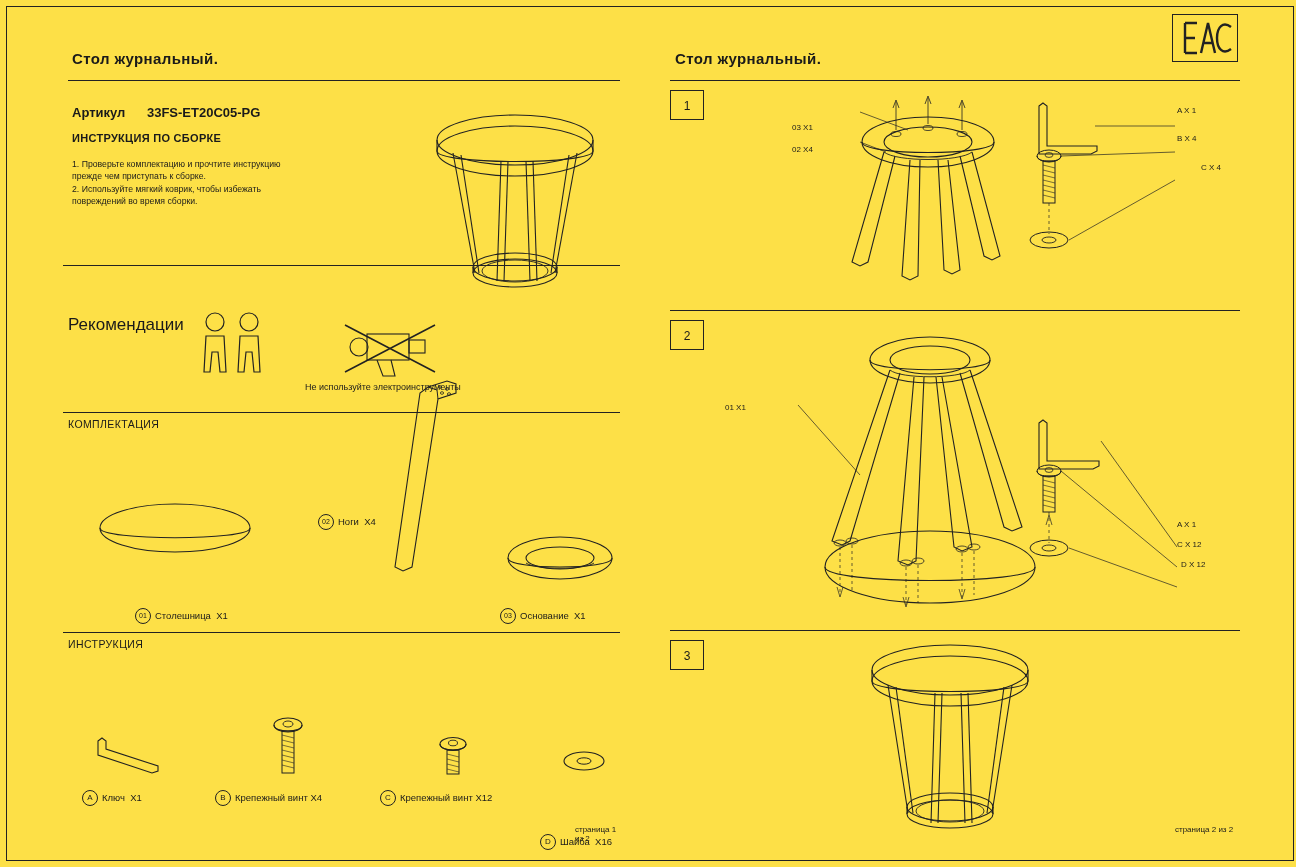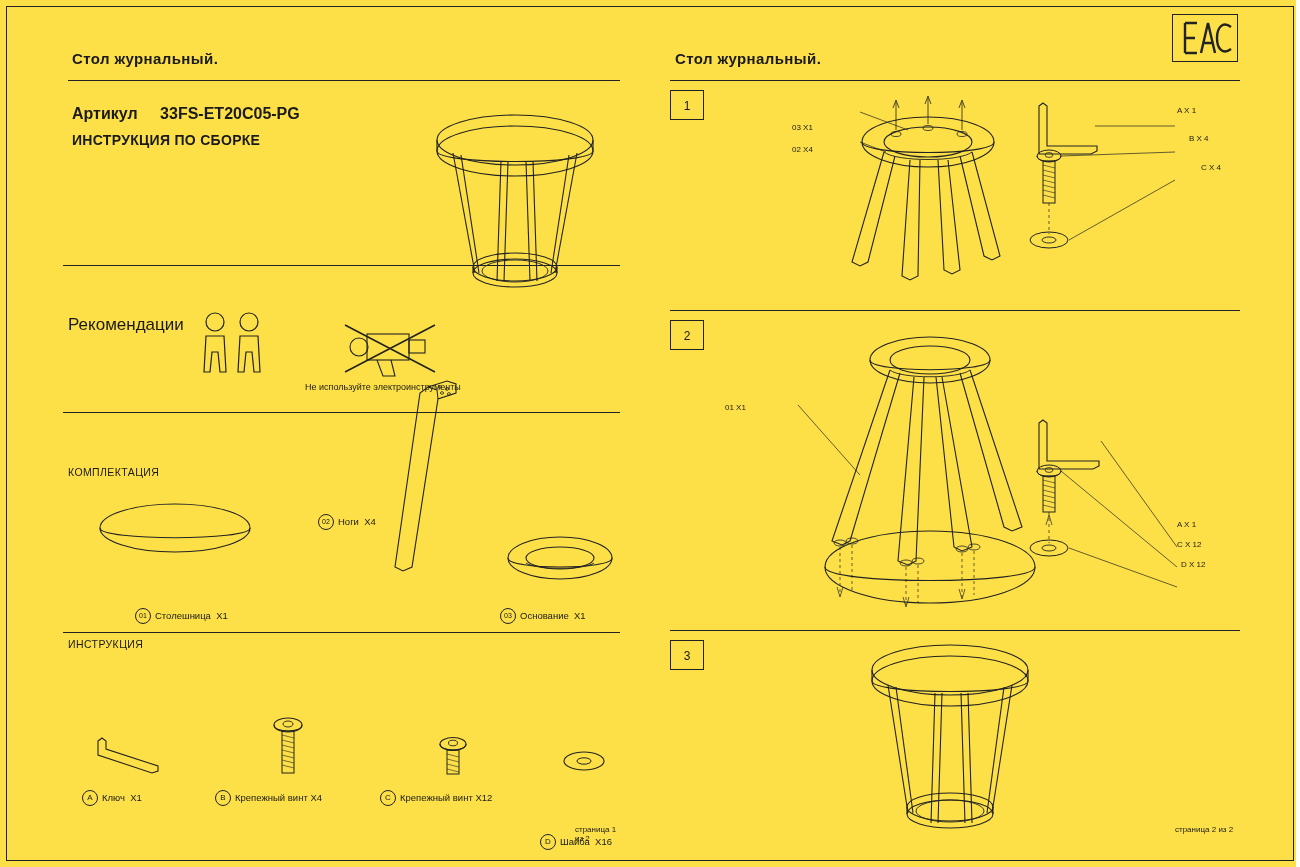--- a/index.html
+++ b/index.html
@@ -58,29 +58,29 @@
   }
   .rule {
     position: absolute;
     background: #222;
     height: 1px;
   }
   .article {
     position: absolute;
     left: 12px;
     top: 85px;
-    font-size: 16px;
+    font-size: 13px;
     font-weight: bold;
   }
   .article .code { margin-left: 18px; }
   .subtitle {
     position: absolute;
     left: 12px;
     top: 112px;
-    font-size: 14px;
+    font-size: 11px;
     font-weight: bold;
     letter-spacing: 0.3px;
   }
   .instr {
     position: absolute;
     left: 12px;
     top: 138px;
     width: 215px;
     font-size: 8.7px;
     line-height: 1.42;
@@ -188,20 +188,22 @@
     <div class="title title-left">Стол журнальный.</div>
     <div class="rule" style="left:8px; top:60px; width:552px;"></div>
 
     <div class="article">
       <span>Артикул</span>
       <span class="code">33FS-ET20C05-PG</span>
     </div>
 
     <div class="subtitle">ИНСТРУКЦИЯ ПО СБОРКЕ</div>
 
+    <div class="instr" style="white-space:pre-line;">1. Проверьте комплектацию и прочтите инструкцию прежде чем приступать к сборке.
+2. Используйте мягкий коврик, чтобы избежать повреждений во время сборки.</div>
 
     <div style="position:absolute; left:355px; top:85px;">
       <svg width="200" height="190" viewBox="0 0 200 190">
         <ellipse class="ln" cx="100" cy="35" rx="78" ry="25" fill="#f7f7f7" stroke-width="1.1"></ellipse>
         <path class="ln" d="M22 35 L22 46 C22 60 178 60 178 46 L178 35" stroke-width="1.1" fill="#efefef"></path>
         <ellipse class="ln" cx="100" cy="46" rx="78" ry="25" fill="none" stroke-width="1.1"></ellipse>
         <path class="ln" d="M38 48 L60 168" stroke-width="1.1"></path>
         <path class="ln" d="M46 50 L64 168" stroke-width="1.1"></path>
         <path class="ln" d="M162 48 L140 168" stroke-width="1.1"></path>
         <path class="ln" d="M154 50 L136 168" stroke-width="1.1"></path>
@@ -234,21 +236,21 @@
         <rect class="ln" x="32" y="14" width="42" height="26" fill="#fff" stroke-width="1.1"></rect>
         <rect class="ln" x="74" y="20" width="16" height="13" fill="#fff" stroke-width="1.1"></rect>
         <circle class="ln" cx="24" cy="27" r="9" fill="#fff" stroke-width="1.1"></circle>
         <path class="ln" d="M42 40 L48 56 L60 56 L56 40" fill="#fff" stroke-width="1.1"></path>
         <path class="ln" d="M10 5 L100 52 M100 5 L10 52" stroke-width="1.6"></path>
       </svg>
     </div>
     <div class="notool-label">Не используйте электроинструменты</div>
 
     <div class="rule" style="left:3px; top:392px; width:557px;"></div>
-    <div class="section-label" style="left:8px; top:398px;margin-top:48px;">КОМПЛЕКТАЦИЯ</div>
+    <div class="section-label" style="left:8px; top:398px;">КОМПЛЕКТАЦИЯ</div>
 
     <div style="position:absolute; left:35px; top:480px;">
       <svg width="160" height="70" viewBox="0 0 160 70">
         <ellipse class="ln" cx="80" cy="28" rx="75" ry="24" fill="#f5f5f5" stroke-width="1.1"></ellipse>
         <path class="ln" d="M5 28 C5 41 155 41 155 28" stroke-width="1.1"></path>
       </svg>
     </div>
     <div class="parts-caption" style="left:75px; top:588px;">
       <span class="circ-num">01</span><span>Столешница</span>&nbsp;&nbsp;<span>X1</span>
     </div>
@@ -378,21 +380,21 @@
         <path class="ln" d="M24 105 L24 136" stroke-width="0.7" stroke-dasharray="3,3"></path>
         <ellipse class="ln" cx="24" cy="142" rx="19" ry="8" fill="#f0f0f0" stroke-width="1"></ellipse>
         <ellipse class="ln" cx="24" cy="142" rx="7" ry="3" fill="#fff" stroke-width="0.9"></ellipse>
 
         <path class="ln" d="M70 28 L150 28" stroke-width="0.7"></path>
         <path class="ln" d="M36 58 L150 54" stroke-width="0.7"></path>
         <path class="ln" d="M44 142 L150 82" stroke-width="0.7"></path>
       </svg>
     </div>
     <div class="callout" style="left:512px; top:86px;">A X 1</div>
-    <div class="callout" style="left:524px; top:114px;">B X 4</div>
+    <div class="callout" style="left:512px; top:114px;">B X 4</div>
     <div class="callout" style="left:536px; top:143px;">C X 4</div>
 
     <div class="rule" style="left:5px; top:290px; width:570px;"></div>
 
     <div class="step-box" style="left:5px; top:300px;">2</div>
 
     <div style="position:absolute; left:125px; top:295px;">
       <svg width="280" height="295" viewBox="0 0 280 295">
 
         <ellipse class="ln" cx="140" cy="45" rx="60" ry="23" fill="#f7f7f7" stroke-width="1.1"></ellipse>

